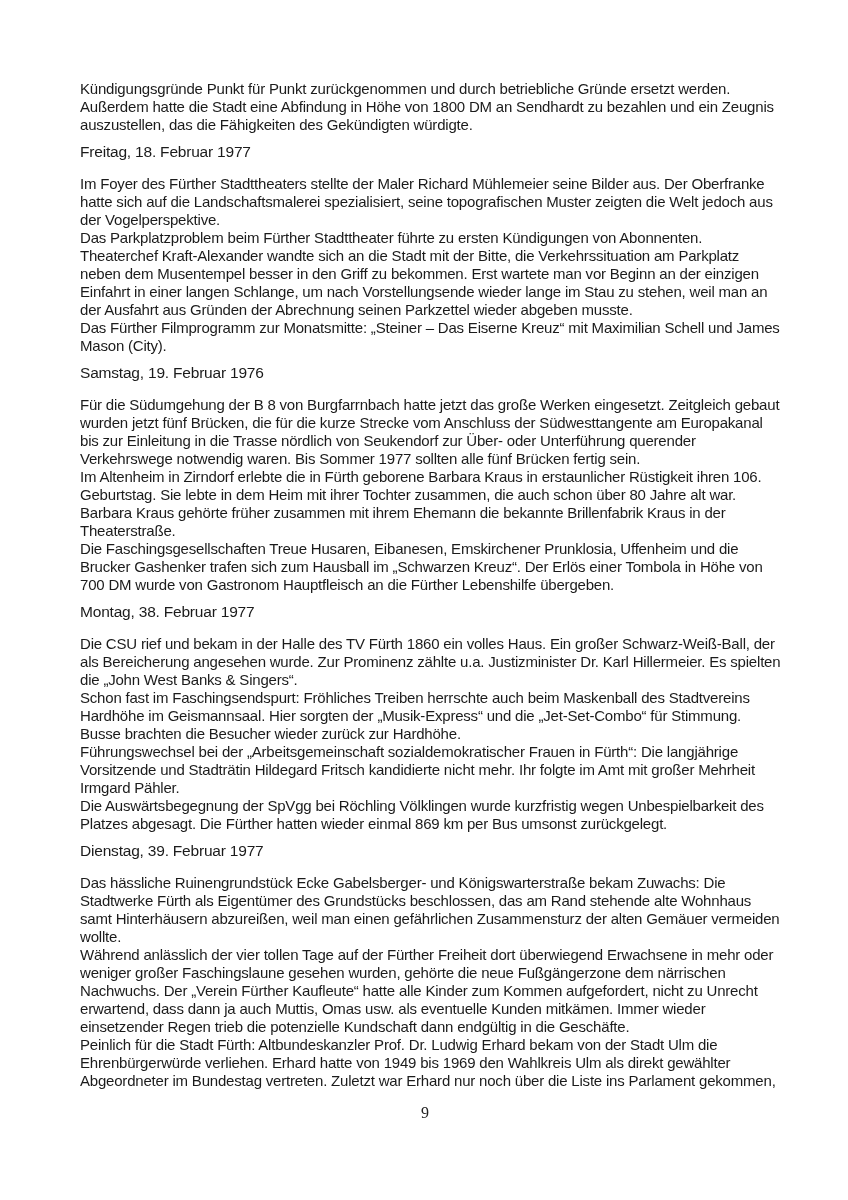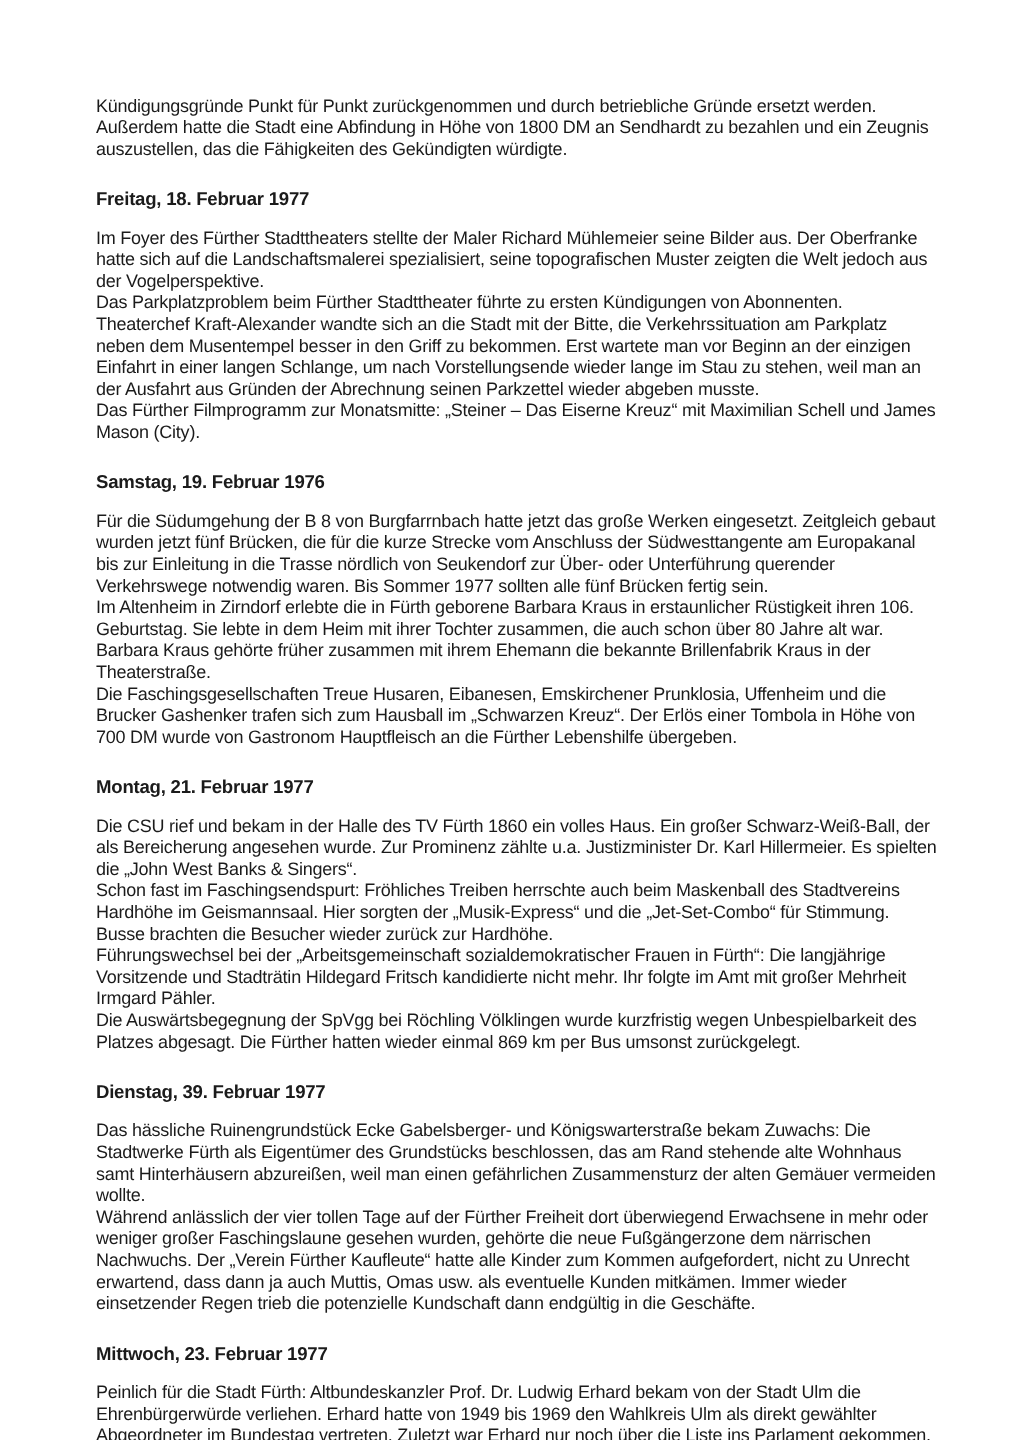--- a/index.html
+++ b/index.html
@@ -24,25 +24,25 @@
   }
   .body-text {
     margin: 0;
     font-size: 15px;
     line-height: 18px;
     letter-spacing: -0.2px;
     white-space: pre;
     font-weight: normal;
   }
   .day-heading {
-    margin: 24px 0 14px 0;
+    margin: 9px 0 14px 0;
     font-size: 15.5px;
     line-height: 18px;
     letter-spacing: -0.2px;
-    font-weight: bold;
+    font-weight: normal;
     white-space: pre;
   }
   .page-footer {
     margin-top: 14px;
     width: 690px;
     text-align: center;
     font-family: "Liberation Serif", serif;
     font-size: 16px;
     color: #222222;
   }
@@ -75,21 +75,21 @@
 bis zur Einleitung in die Trasse nördlich von Seukendorf zur Über- oder Unterführung querender
 Verkehrswege notwendig waren. Bis Sommer 1977 sollten alle fünf Brücken fertig sein.
 Im Altenheim in Zirndorf erlebte die in Fürth geborene Barbara Kraus in erstaunlicher Rüstigkeit ihren 106.
 Geburtstag. Sie lebte in dem Heim mit ihrer Tochter zusammen, die auch schon über 80 Jahre alt war.
 Barbara Kraus gehörte früher zusammen mit ihrem Ehemann die bekannte Brillenfabrik Kraus in der
 Theaterstraße.
 Die Faschingsgesellschaften Treue Husaren, Eibanesen, Emskirchener Prunklosia, Uffenheim und die
 Brucker Gashenker trafen sich zum Hausball im „Schwarzen Kreuz“. Der Erlös einer Tombola in Höhe von
 700 DM wurde von Gastronom Hauptfleisch an die Fürther Lebenshilfe übergeben.</p>
 
-    <h2 class="day-heading">Montag, 21. Februar 1977</h2>
+    <h2 class="day-heading">Montag, 38. Februar 1977</h2>
     <p class="body-text">Die CSU rief und bekam in der Halle des TV Fürth 1860 ein volles Haus. Ein großer Schwarz-Weiß-Ball, der
 als Bereicherung angesehen wurde. Zur Prominenz zählte u.a. Justizminister Dr. Karl Hillermeier. Es spielten
 die „John West Banks &amp; Singers“.
 Schon fast im Faschingsendspurt: Fröhliches Treiben herrschte auch beim Maskenball des Stadtvereins
 Hardhöhe im Geismannsaal. Hier sorgten der „Musik-Express“ und die „Jet-Set-Combo“ für Stimmung.
 Busse brachten die Besucher wieder zurück zur Hardhöhe.
 Führungswechsel bei der „Arbeitsgemeinschaft sozialdemokratischer Frauen in Fürth“: Die langjährige
 Vorsitzende und Stadträtin Hildegard Fritsch kandidierte nicht mehr. Ihr folgte im Amt mit großer Mehrheit
 Irmgard Pähler.
 Die Auswärtsbegegnung der SpVgg bei Röchling Völklingen wurde kurzfristig wegen Unbespielbarkeit des
@@ -99,21 +99,20 @@
     <p class="body-text">Das hässliche Ruinengrundstück Ecke Gabelsberger- und Königswarterstraße bekam Zuwachs: Die
 Stadtwerke Fürth als Eigentümer des Grundstücks beschlossen, das am Rand stehende alte Wohnhaus
 samt Hinterhäusern abzureißen, weil man einen gefährlichen Zusammensturz der alten Gemäuer vermeiden
 wollte.
 Während anlässlich der vier tollen Tage auf der Fürther Freiheit dort überwiegend Erwachsene in mehr oder
 weniger großer Faschingslaune gesehen wurden, gehörte die neue Fußgängerzone dem närrischen
 Nachwuchs. Der „Verein Fürther Kaufleute“ hatte alle Kinder zum Kommen aufgefordert, nicht zu Unrecht
 erwartend, dass dann ja auch Muttis, Omas usw. als eventuelle Kunden mitkämen. Immer wieder
 einsetzender Regen trieb die potenzielle Kundschaft dann endgültig in die Geschäfte.</p>
 
-    <h2 class="day-heading">Mittwoch, 23. Februar 1977</h2>
     <p class="body-text">Peinlich für die Stadt Fürth: Altbundeskanzler Prof. Dr. Ludwig Erhard bekam von der Stadt Ulm die
 Ehrenbürgerwürde verliehen. Erhard hatte von 1949 bis 1969 den Wahlkreis Ulm als direkt gewählter
 Abgeordneter im Bundestag vertreten. Zuletzt war Erhard nur noch über die Liste ins Parlament gekommen,</p>
 
     <div class="page-footer">9</div>
 
   </div>
 </div>
 
 </body></html>

